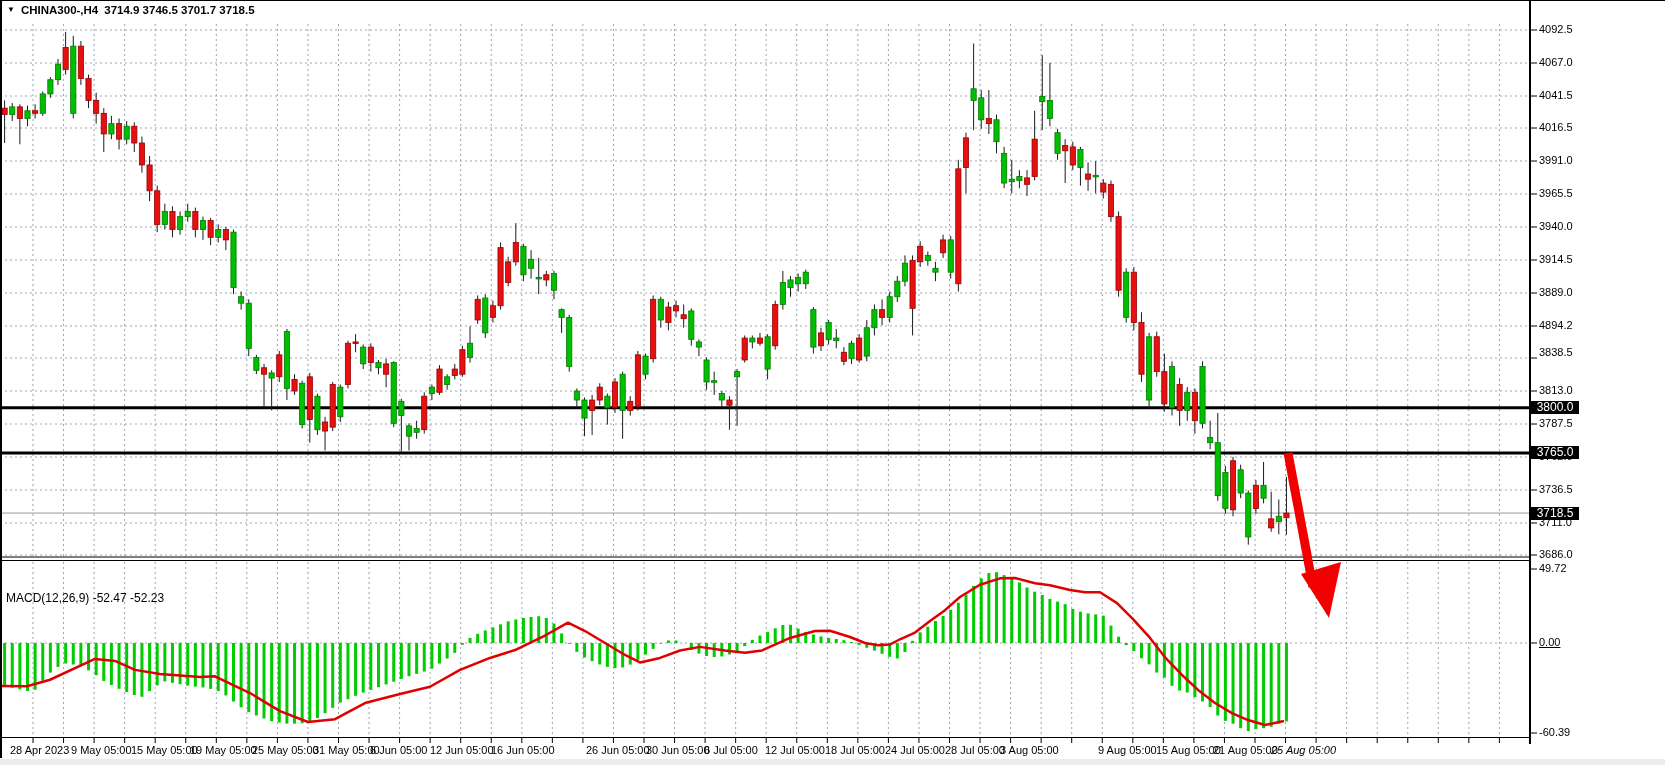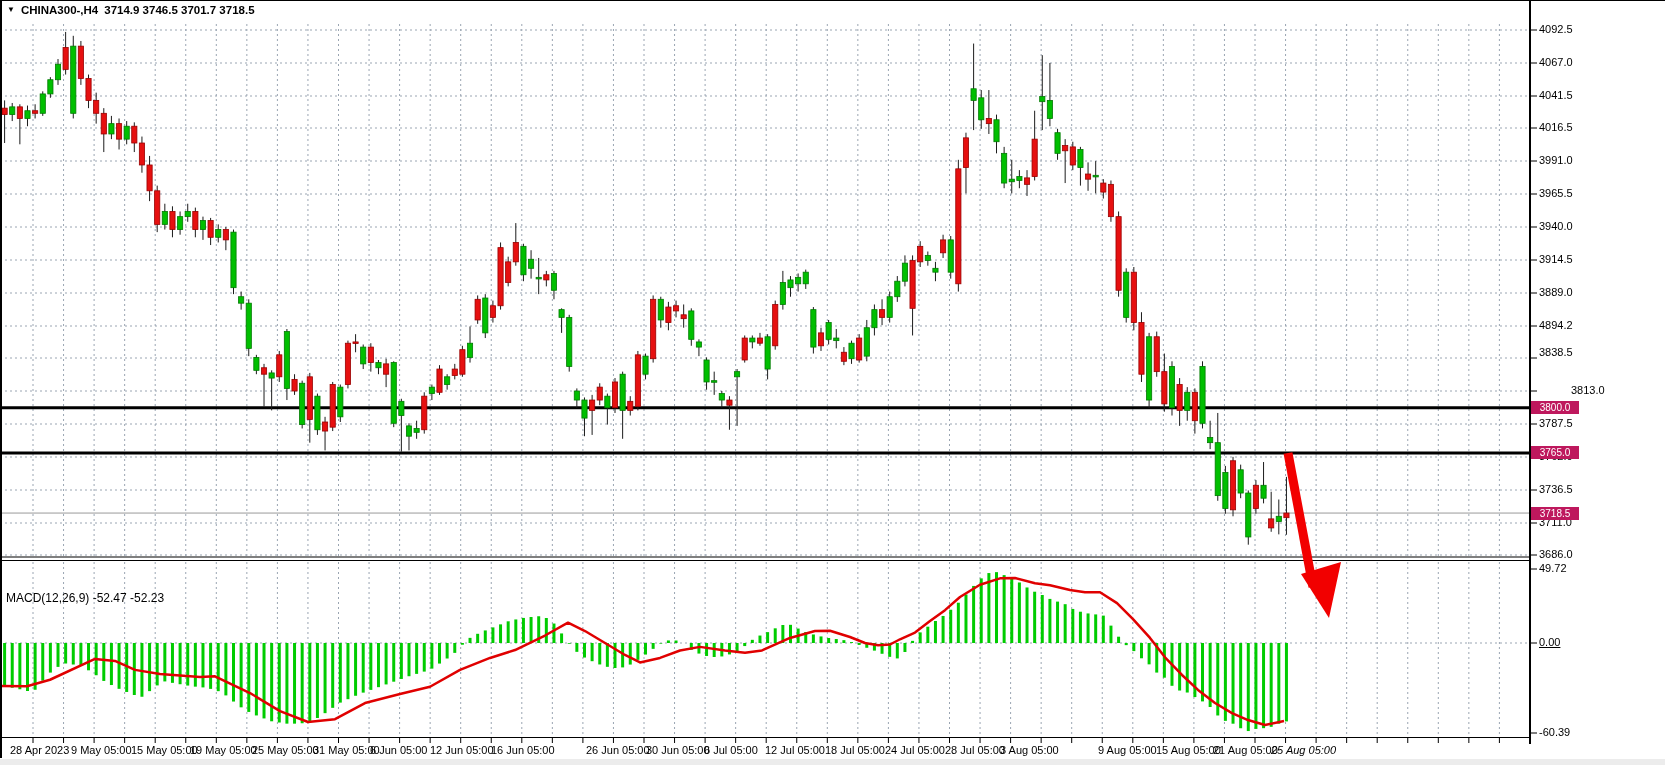--- a/index.html
+++ b/index.html
@@ -6,22 +6,22 @@
   #stage{position:relative;width:1665px;height:765px;background:#fff;overflow:hidden;
          font-family:"Liberation Sans","DejaVu Sans",sans-serif;}
   #plot{position:absolute;left:0;top:0;}
   .grid{stroke:#9aa5b2;stroke-width:1;stroke-dasharray:2 3;}
   #symbol-label{position:absolute;left:7px;top:4px;font-size:11.5px;font-weight:600;color:#000;
                 display:flex;align-items:center;gap:6px;white-space:nowrap;}
   #symbol-label .tri{font-size:8px;position:relative;top:-1px;}
   #macd-label{position:absolute;left:6px;top:591px;font-size:12px;color:#000;white-space:nowrap;}
   .axlabel{position:absolute;left:1539px;font-size:11px;color:#000;white-space:nowrap;}
   .tlabel{position:absolute;top:744px;font-size:11px;color:#000;white-space:nowrap;padding-left:8px;}
-  .ptag{position:absolute;left:1531px;width:48px;height:13px;background:#be185d;color:#fff;
-        font-size:10px;line-height:13px;text-align:center;}
+  .ptag{position:absolute;left:1531px;width:48px;height:13px;background:#000000;color:#fff;
+        font-size:12px;line-height:13px;text-align:center;}
   #bottom-strip{position:absolute;left:0;top:759px;width:1665px;height:6px;background:#ececec;}
 </style>
 </head>
 <body>
 
 <div id="stage">
   <svg id="plot" width="1665" height="765">
       <line x1="33" y1="24" x2="33" y2="556" class="grid"></line>
       <line x1="33" y1="562" x2="33" y2="737" class="grid"></line>
       <line x1="33" y1="738" x2="33" y2="743" stroke="#000"></line>
@@ -740,21 +740,21 @@
       <div class="axlabel" style="top: 56px;">4067.0</div>
       <div class="axlabel" style="top: 89px;">4041.5</div>
       <div class="axlabel" style="top: 121px;">4016.5</div>
       <div class="axlabel" style="top: 154px;">3991.0</div>
       <div class="axlabel" style="top: 187px;">3965.5</div>
       <div class="axlabel" style="top: 220px;">3940.0</div>
       <div class="axlabel" style="top: 253px;">3914.5</div>
       <div class="axlabel" style="top: 286px;">3889.0</div>
       <div class="axlabel" style="top: 319px;">4894.2</div>
       <div class="axlabel" style="top: 346px;">3838.5</div>
-      <div class="axlabel" style="top: 384px; margin-left: 32px;">3813.0</div>
+      <div class="axlabel" style="top: 384px;">3813.0</div>
       <div class="axlabel" style="top: 417px;">3787.5</div>
       <div class="axlabel" style="top: 450px;">3762.0</div>
       <div class="axlabel" style="top: 483px;">3736.5</div>
       <div class="axlabel" style="top: 516px;">3711.0</div>
       <div class="axlabel" style="top: 548px;">3686.0</div>
     </div>
   <div id="macd-axis">
       <div class="axlabel" style="top: 562px;">49.72</div>
       <div class="axlabel" style="top: 636px; text-decoration: underline;">0.00</div>
       <div class="axlabel" style="top: 726px;">-60.39</div>

